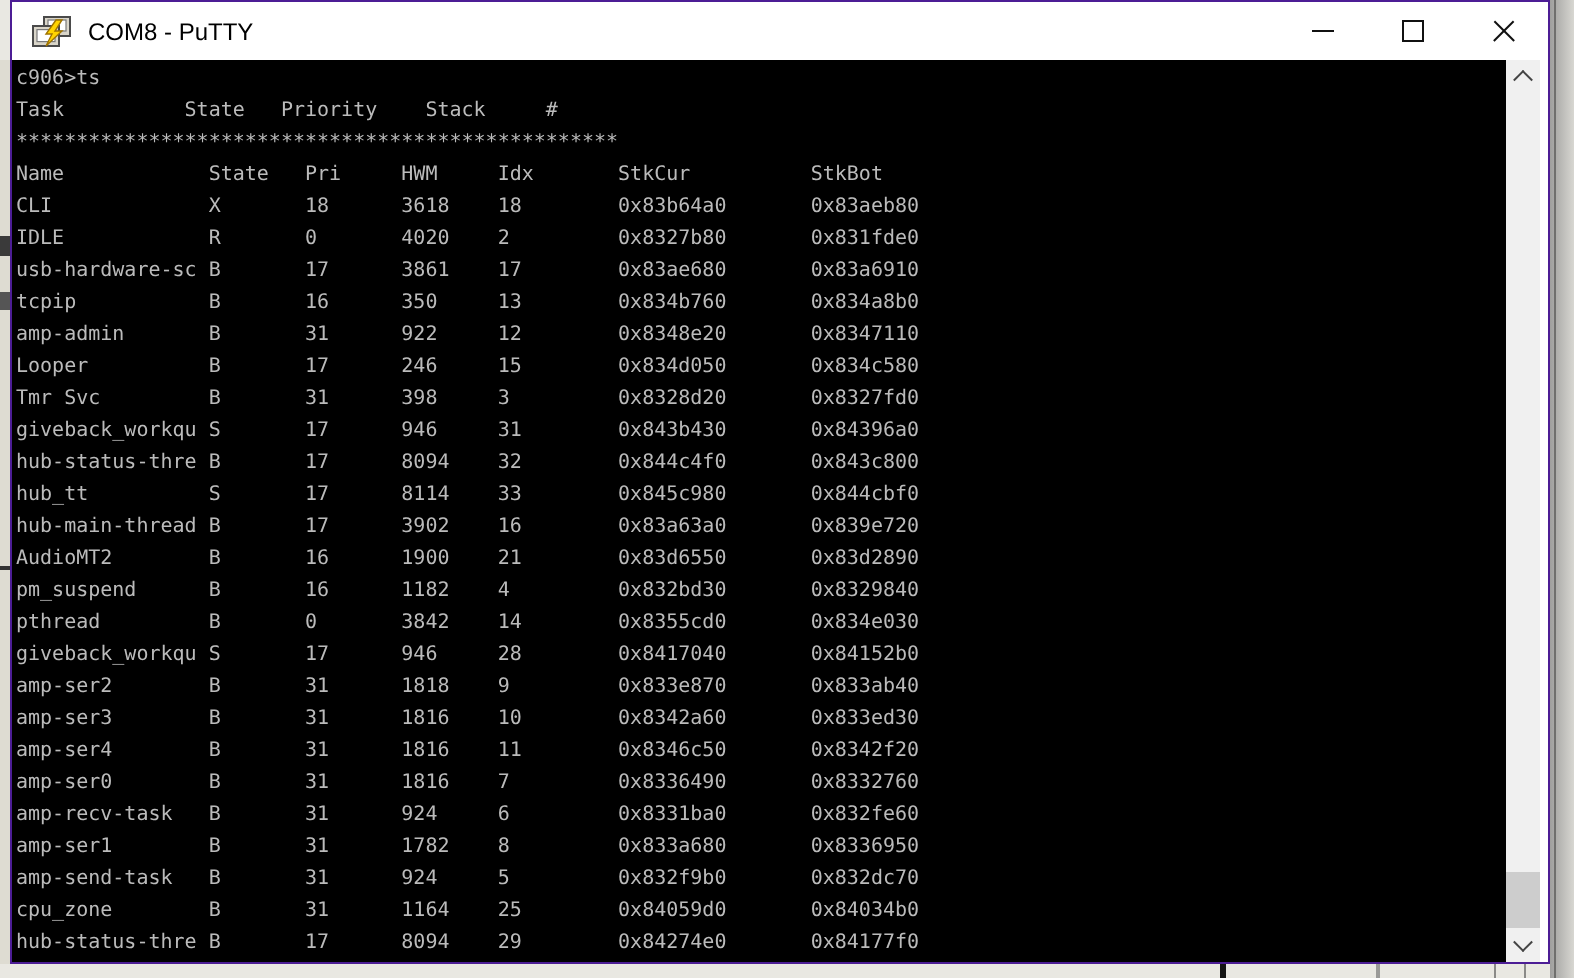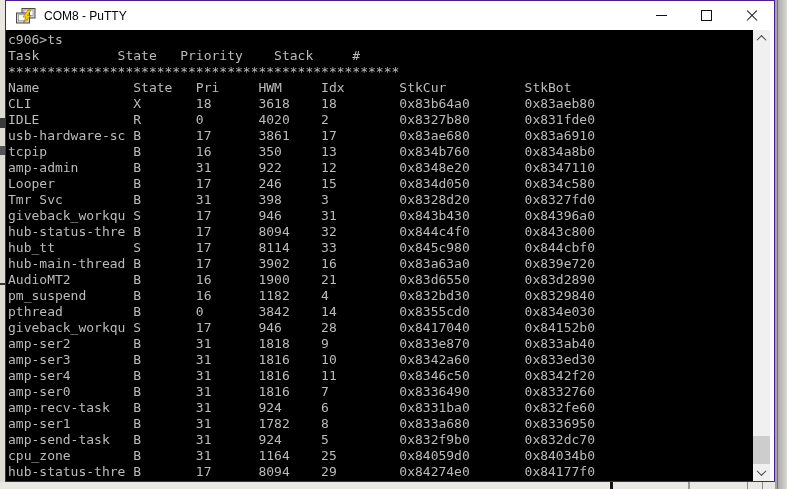--- a/index.html
+++ b/index.html
@@ -31,21 +31,21 @@
   .g-min{width:11px;height:1px;background:#111;}
   .g-max{width:9px;height:9px;border:1px solid #111;}
   .g-close{position:relative;width:12px;height:12px;}
   .g-close::before,.g-close::after{content:"";position:absolute;left:-1px;top:5.5px;width:14px;height:1.4px;background:#111;}
   .g-close::before{transform:rotate(45deg);}
   .g-close::after{transform:rotate(-45deg);}
 
   .content{flex:1;display:flex;min-height:0;}
   .terminal{width:747px;background:#000;color:#bcbcbc;
             font-family:"DejaVu Sans Mono","Liberation Mono",monospace;
-            font-size:13px;line-height:16px;white-space:pre;overflow:hidden;
+            font-size:10px;line-height:16px;white-space:pre;overflow:hidden;
             padding:2px 0 0 2px;box-sizing:border-box;}
   .terminal div{height:16px;}
 
   
   .sbar{width:17px;background:#f0f0f0;display:flex;flex-direction:column;}
   .sb-btn{height:17px;flex:0 0 17px;display:flex;align-items:center;justify-content:center;}
   .sb-track{flex:1;position:relative;}
   .sb-thumb{position:absolute;bottom:0;left:0;width:17px;height:28px;background:#cdcdcd;}
   .chev{width:6px;height:6px;border-left:1.6px solid #444;border-top:1.6px solid #444;}
   .chev-up{transform:rotate(45deg) translate(1px,1px);}

